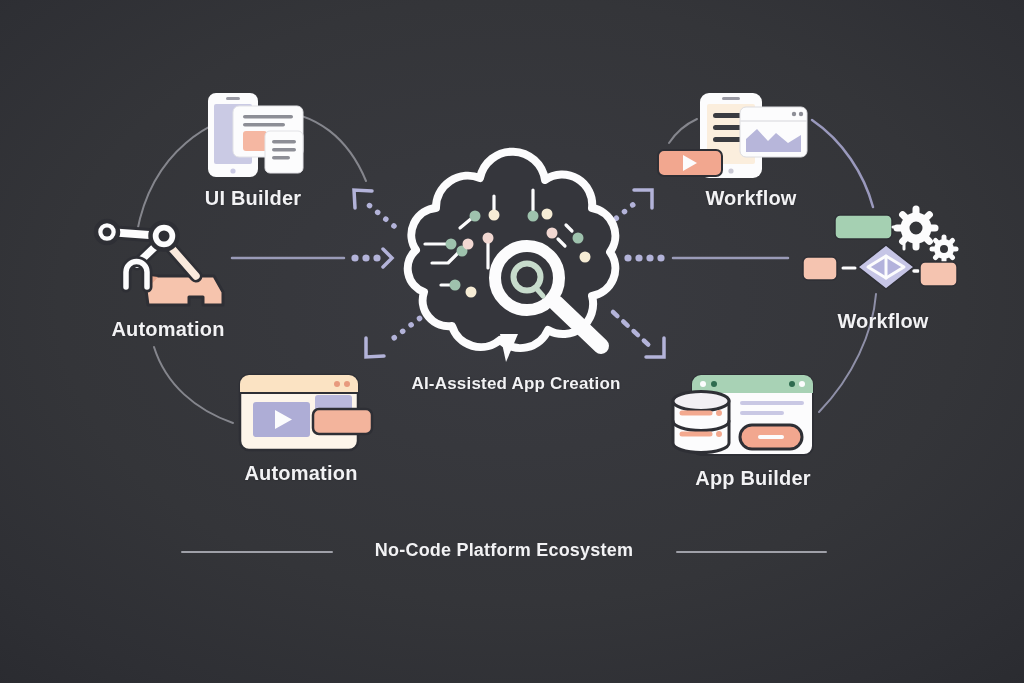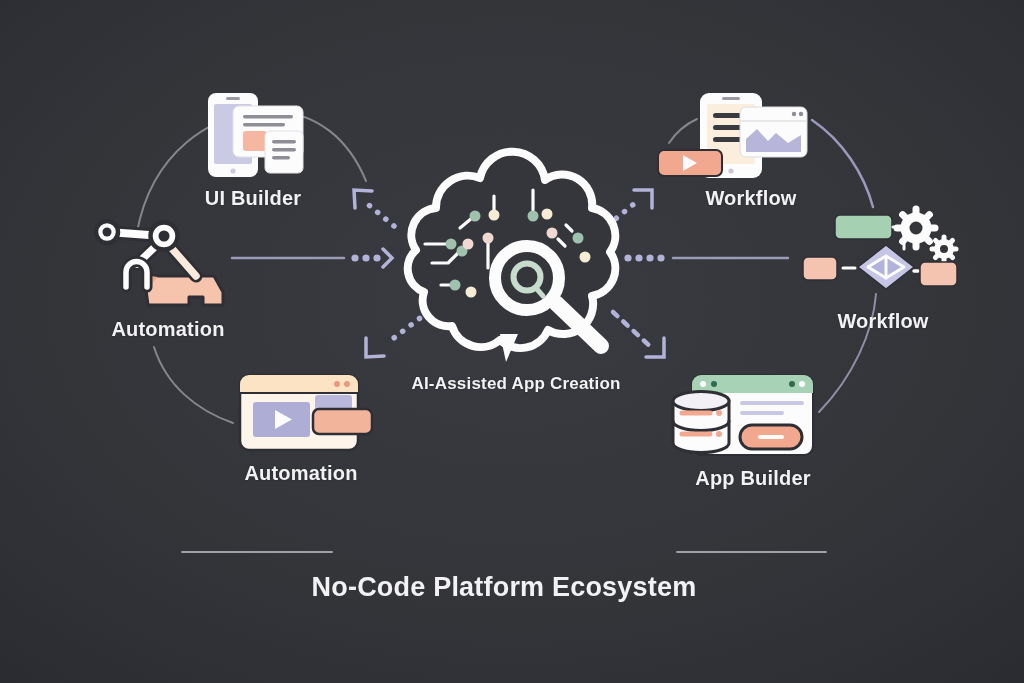--- a/index.html
+++ b/index.html
@@ -12,21 +12,21 @@
   }
   svg{position:absolute;left:0;top:0;}
   .node-label{
     position:absolute;width:220px;text-align:center;
     font-weight:700;font-size:20px;line-height:24px;color:#f2f2f4;
     letter-spacing:.2px;text-shadow:0 0 2px rgba(0,0,0,.35);
   }
   .center-label{font-size:17px;}
   .diagram-title{
     position:absolute;width:420px;text-align:center;
-    font-weight:700;font-size:27px;color:#f2f2f4;letter-spacing:.2px;margin-top:32px;
+    font-weight:700;font-size:18px;color:#f2f2f4;letter-spacing:.2px;
   }
 </style>
 </head>
 <body>
 
 <div class="stage">
 
 <svg width="1024" height="683" viewBox="0 0 1024 683">
 
   <g fill="none" stroke-linecap="round">

